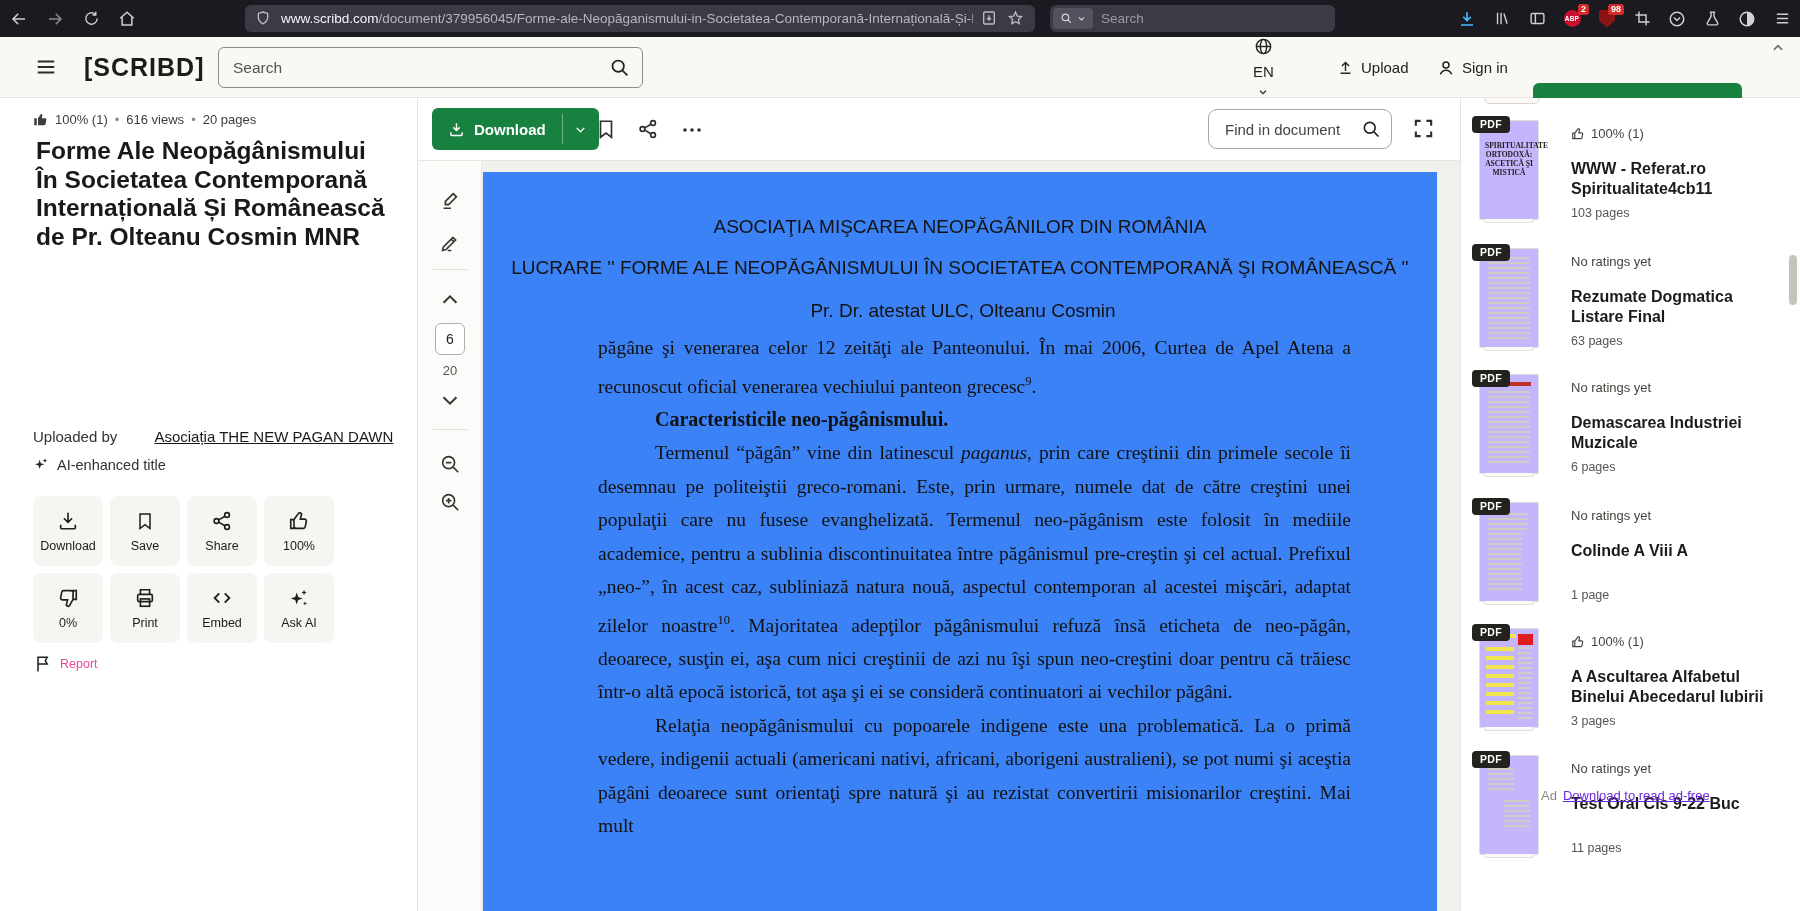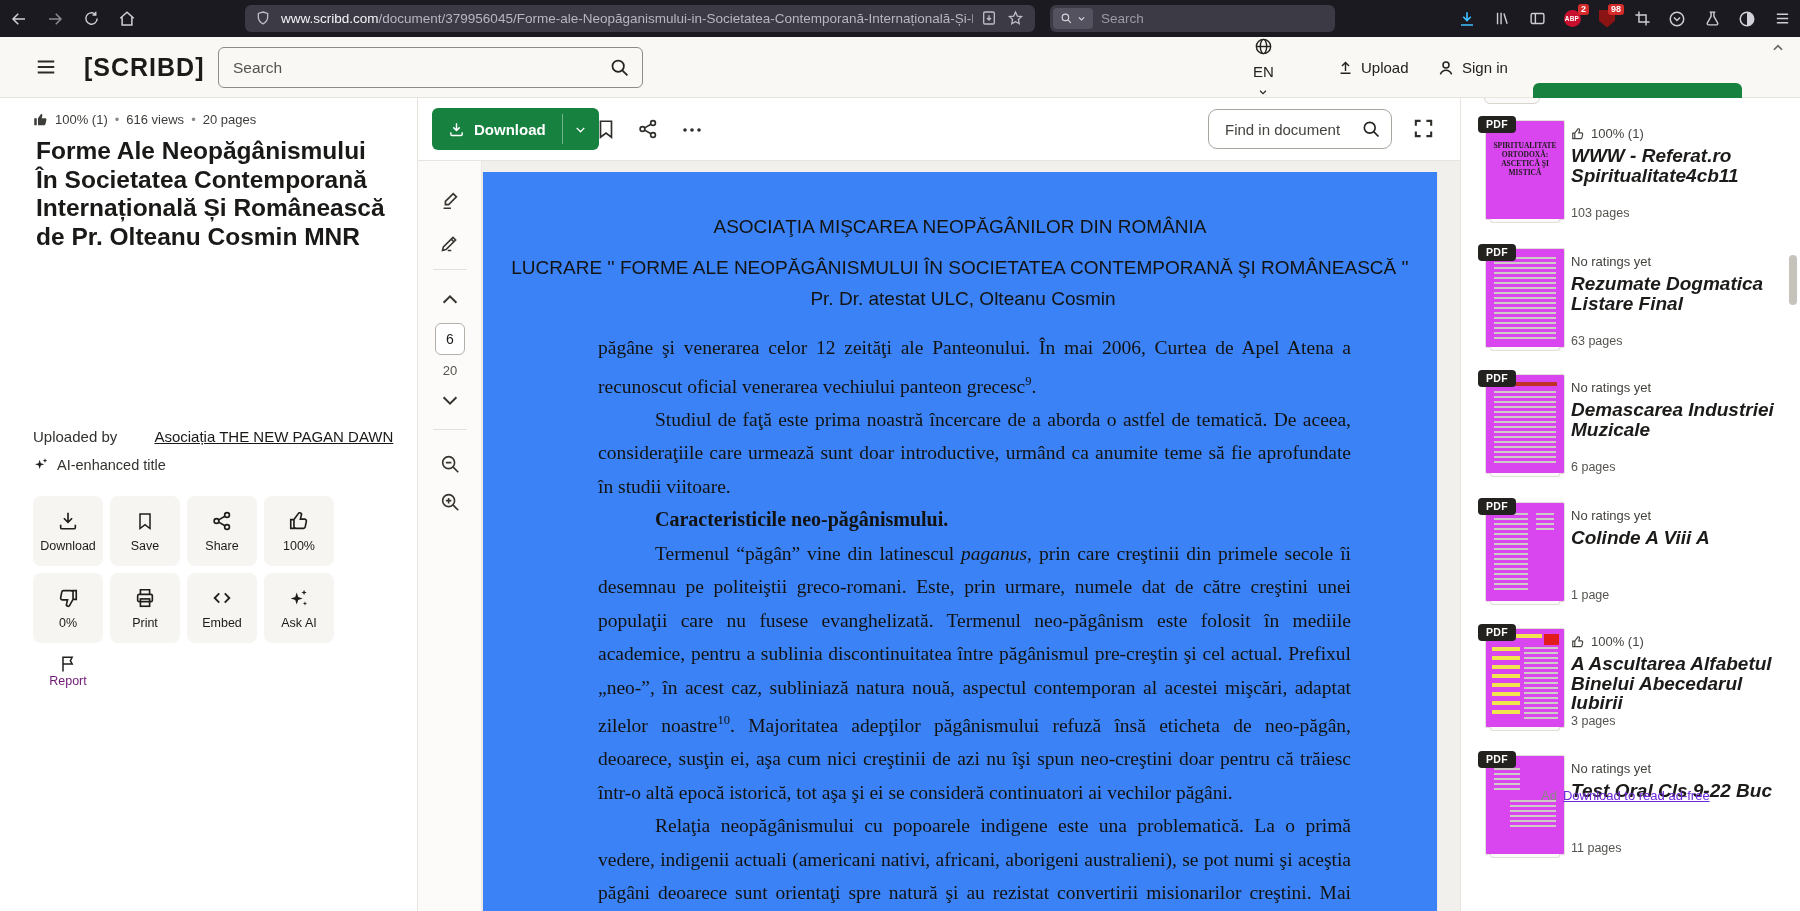--- a/index.html
+++ b/index.html
@@ -63,22 +63,22 @@
   .full-desc { font-weight:700; text-decoration:underline; color:#1a1917; cursor:pointer; }
   .uploaded-row { position:absolute; left:33px; top:330px; font-size:15px; color:#33312d; }
   .uploader-link { text-decoration:underline; color:#1a1917; cursor:pointer;margin-left:33px; }
   .ai-row { position:absolute; left:33px; top:359px; display:flex; align-items:center; gap:8px;
             font-size:14.5px; color:#33312d; }
   .action-grid { position:absolute; left:33px; top:398px; display:grid; grid-template-columns:repeat(4,70px);
                  grid-auto-rows:70px; gap:7px; }
   .action-cell { background:#f7f5f1; border-radius:8px; display:flex; flex-direction:column; align-items:center;
                  justify-content:center; gap:7px; cursor:pointer; color:#1f1e1b; }
   .action-cell .lbl { font-size:12.5px; color:#1c1b19; }
-  .report-btn { position:absolute; left:33px; top:556px; width:70px; display:flex; flex-direction:column;
-                align-items:center; font-size:12.5px; color:#701a75; cursor:pointer; }
+  .report-btn { position:absolute; left:33px; top:556px; width:70px; display:flex; flex-direction:row;
+                align-items:center; gap:7px; font-size:12.5px; color:#ec4899; cursor:pointer; }
 
   
   .center-toolbar { position:absolute; left:418px; top:98px; width:1042px; height:63px; background:#fff;
                     border-bottom:1px solid #e8e5e0; }
   .dl-btn { position:absolute; left:14px; top:10px; height:42px; background:#17813f; border-radius:6px;
             display:flex; align-items:stretch; color:#fff; cursor:pointer; }
   .dl-main { display:flex; align-items:center; gap:9px; padding:0 16px; font-size:15px; font-weight:700; }
   .dl-sep { width:1px; background:rgba(255,255,255,.4); margin:6px 0; }
   .dl-caret { width:36px; display:flex; align-items:center; justify-content:center; }
   .tb-icon { position:absolute; top:20px; width:24px; height:24px; color:#2f2e2a; cursor:pointer; }
@@ -106,29 +106,29 @@
   .doc-body .ind { text-indent:57px; }
   .sec-head { margin-top:43px; font-weight:700; text-indent:57px; font-size:20px; }
   .doc-body sup { font-size:12.5px; }
 
   
   .right-sidebar { position:absolute; left:1460px; top:98px; width:340px; height:813px; background:#fff;
                    border-left:1px solid #e7e4de; overflow:hidden; }
   .clip-pill { position:absolute; left:23px; top:-7px; width:56px; height:13px; border:1px solid #d8d5cf;
                border-radius:6px; background:#fbfaf8; }
   .rcard { position:absolute; left:18px; width:304px; height:104px; cursor:pointer; }
-  .rthumb { position:absolute; left:6px; top:0; width:80px; height:100px; background:#d946ef;
+  .rthumb { position:absolute; left:0; top:0; width:60px; height:100px; background:#c4b5fd;
             border:1px solid #e2dfd9; border-radius:2px; }
   .rthumb::after { content:""; position:absolute; left:4px; right:4px; bottom:-4px; height:3px;
                    border:1px solid #e2dfd9; border-top:none; border-radius:0 0 3px 3px; background:#fafaf8; }
   .pdf-badge { position:absolute; top:-5px; left:-8px; background:#23221e; color:#fff; font-size:10.5px;
                font-weight:700; padding:2px 8px 3px; border-radius:4px; letter-spacing:.3px; z-index:2; }
   .rmeta { position:absolute; left:92px; top:6px; width:212px; }
   .rrating { display:flex; align-items:center; gap:6px; font-size:13px; color:#45433e; }
-  .rtitle { margin-top:5px; font-size:19px; font-weight:700; line-height:19.5px; color:#1c1b19;font-style:italic; }
+  .rtitle { margin-top:18px; font-size:16px; font-weight:700; line-height:19.5px; color:#1c1b19; }
   .rpages { position:absolute; left:92px; top:86px; font-size:12.5px; color:#56544f; }
   
   .tv-lines { position:absolute; background:repeating-linear-gradient(to bottom,#cfccc6 0 2px,transparent 2px 5px); }
   .tv-title { position:absolute; left:5px; right:5px; top:20px; font-family:"Liberation Serif",serif; font-size:7.5px;
               font-weight:700; line-height:9px; text-align:center; color:#1d1c1a; }
   .tv-red { position:absolute; top:7px; left:7px; right:7px; height:4px; background:#c03024; }
   .tv-redbox { position:absolute; top:5px; right:5px; width:15px; height:11px; background:#e01c1c; }
   .tv-yellow { position:absolute; background:repeating-linear-gradient(to bottom,#f1e64e 0 4px,transparent 4px 9px); }
   .ad-row { position:absolute; left:80px; top:690px; font-size:13px; }
   .ad-label { color:#8a8880; margin-right:6px; }
@@ -473,24 +473,23 @@
       <svg width="22" height="22" viewBox="0 0 24 24" fill="none" stroke="currentColor" stroke-width="1.8">
           <circle cx="10.5" cy="10.5" r="6.5"></circle>
           <path d="M15.5 15.5L21 21M7.5 10.5h6M10.5 7.5v6"></path>
         </svg>
       </span>
   </div>
 
   <div class="page">
     <div class="doc-h" style="top:44px;">ASOCIAŢIA MIŞCAREA NEOPĂGÂNILOR DIN ROMÂNIA</div>
     <div class="doc-h" style="top:85px;">LUCRARE '' FORME ALE NEOPĂGÂNISMULUI ÎN SOCIETATEA CONTEMPORANĂ ŞI ROMÂNEASCĂ ''</div>
-    <div class="doc-h" style="top:116px;padding-left:6px;">Pr. Dr. atestat ULC, Olteanu Cosmin</div>
+    <div class="doc-h" style="top:128px;padding-left:6px;">Pr. Dr. atestat ULC, Olteanu Cosmin</div>
     <div class="doc-body">
       <p><span>păgâne şi venerarea celor 12 zeităţi ale Panteonului. În mai 2006, Curtea de Apel Atena a recunoscut oficial venerarea vechiului panteon grecesc</span><sup>9</sup><span>.</span></p>
-      <p class="ind">Studiul de faţă este prima noastră încercare de a aborda o astfel de tematică. De aceea, consideraţiile care urmează sunt doar introductive, urmând ca anumite teme să fie aprofundate în studii viitoare.</p>
       <p class="sec-head">Caracteristicile neo-păgânismului.</p>
       <p class="ind"><span>Termenul “păgân” vine din latinescul </span><i>paganus,</i><span> prin care creştinii din primele secole îi desemnau pe politeiştii greco-romani. Este, prin urmare, numele dat de către creştini unei populaţii care nu fusese evanghelizată. Termenul neo-păgânism este folosit în mediile academice, pentru a sublinia discontinuitatea  între păgânismul pre-creştin şi cel actual. Prefixul „neo-”, în acest caz, subliniază natura nouă, aspectul contemporan al acestei mişcări, adaptat zilelor noastre</span><sup>10</sup><span>. Majoritatea adepţilor păgânismului refuză însă eticheta de neo-păgân, deoarece, susţin ei, aşa cum nici creştinii de azi nu îşi spun neo-creştini doar pentru că trăiesc într-o altă epocă istorică, tot aşa şi ei se consideră continuatori ai vechilor păgâni.</span></p>
       <p class="ind">Relaţia neopăgânismului cu popoarele indigene este una problematică. La o primă vedere, indigenii actuali (americani nativi, africani, aborigeni australieni), se pot numi şi aceştia păgâni deoarece sunt orientaţi spre natură şi au rezistat convertirii misionarilor creştini. Mai mult</p>
     </div>
   </div>
 </div>
 
 <div class="right-sidebar">
   <div class="clip-pill"></div>
 

